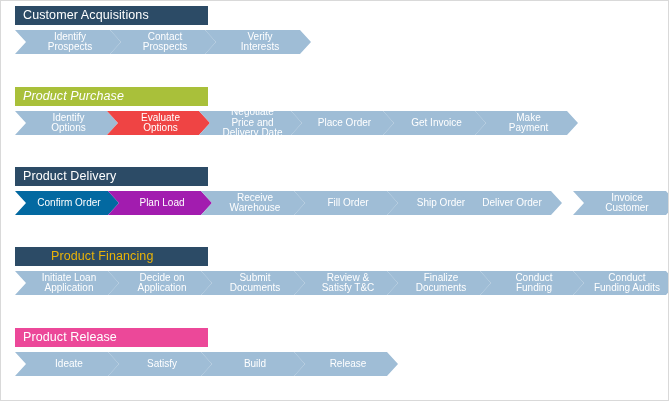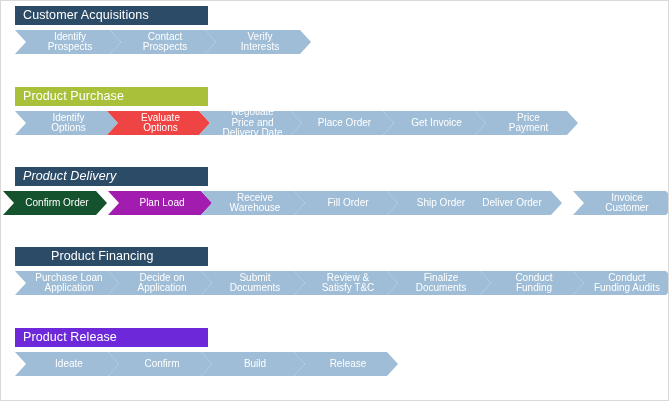--- a/index.html
+++ b/index.html
@@ -89,21 +89,21 @@
           <span>Contact
 Prospects</span>
         </div>
         <div class="chevron" style="left: 204px; width: 106px; background: rgb(159, 189, 214); color: rgb(255, 255, 255);">
           <span>Verify
 Interests</span>
         </div>
       </div>
     </div>
     <div class="section" style="top: 86px;">
-      <div class="section-header" style="background: rgb(169, 192, 58); color: rgb(255, 255, 255);">Product Purchase</div>
+      <div class="section-header" style="background: rgb(169, 192, 58); color: rgb(255, 255, 255); font-style: italic;">Product Purchase</div>
       <div class="chevron-row">
         <div class="chevron" style="left: 14px; width: 103px; background: rgb(159, 189, 214); color: rgb(255, 255, 255);">
           <span>Identify
 Options</span>
         </div>
         <div class="chevron" style="left: 106px; width: 103px; background: #ef4444; color: rgb(255, 255, 255);">
           <span>Evaluate
 Options</span>
         </div>
         <div class="chevron" style="left: 198px; width: 103px; background: rgb(159, 189, 214); color: rgb(255, 255, 255);">
@@ -111,29 +111,29 @@
 Price and
 Delivery Date</span>
         </div>
         <div class="chevron" style="left: 290px; width: 103px; background: rgb(159, 189, 214); color: rgb(255, 255, 255);">
           <span>Place Order</span>
         </div>
         <div class="chevron" style="left: 382px; width: 103px; background: rgb(159, 189, 214); color: rgb(255, 255, 255);">
           <span>Get Invoice</span>
         </div>
         <div class="chevron" style="left: 474px; width: 103px; background: rgb(159, 189, 214); color: rgb(255, 255, 255);">
-          <span>Price
+          <span>Make
 Payment</span>
         </div>
       </div>
     </div>
     <div class="section" style="top: 166px;">
-      <div class="section-header" style="background: rgb(44, 75, 102); color: rgb(255, 255, 255); font-style: italic;">Product Delivery</div>
-      <div class="chevron-row">
-        <div class="chevron" style="left: 2px; width: 104px; background: #14532d; color: rgb(255, 255, 255); text-align: center;">
+      <div class="section-header" style="background: rgb(44, 75, 102); color: rgb(255, 255, 255);">Product Delivery</div>
+      <div class="chevron-row">
+        <div class="chevron" style="left: 14px; width: 104px; background: #0369a1; color: rgb(255, 255, 255); text-align: center;">
           <span>Confirm Order</span>
         </div>
         <div class="chevron" style="left: 107px; width: 104px; background: #a21caf; color: rgb(255, 255, 255);">
           <span>Plan Load</span>
         </div>
         <div class="chevron" style="left: 200px; width: 104px; background: rgb(159, 189, 214); color: rgb(255, 255, 255);">
           <span>Receive
 Warehouse</span>
         </div>
         <div class="chevron" style="left: 293px; width: 104px; background: rgb(159, 189, 214); color: rgb(255, 255, 255);">
@@ -145,24 +145,24 @@
         <div class="chevron" style="left: 457px; width: 104px; background: rgb(159, 189, 214); color: rgb(255, 255, 255);">
           <span>Deliver Order</span>
         </div>
         <div class="chevron" style="left: 572px; width: 104px; background: rgb(159, 189, 214); color: rgb(255, 255, 255);">
           <span>Invoice
 Customer</span>
         </div>
       </div>
     </div>
     <div class="section" style="top: 246px;">
-      <div class="section-header" style="background: rgb(44, 75, 102); color: #ffffff; padding-left: 36px;">Product Financing</div>
+      <div class="section-header" style="background: rgb(44, 75, 102); color: #eab308; padding-left: 36px;">Product Financing</div>
       <div class="chevron-row">
         <div class="chevron" style="left: 14px; width: 104px; background: rgb(159, 189, 214); color: rgb(255, 255, 255);">
-          <span>Purchase Loan
+          <span>Initiate Loan
 Application</span>
         </div>
         <div class="chevron" style="left: 107px; width: 104px; background: rgb(159, 189, 214); color: rgb(255, 255, 255);">
           <span>Decide on
 Application</span>
         </div>
         <div class="chevron" style="left: 200px; width: 104px; background: rgb(159, 189, 214); color: rgb(255, 255, 255);">
           <span>Submit
 Documents</span>
         </div>
@@ -178,27 +178,27 @@
           <span>Conduct
 Funding</span>
         </div>
         <div class="chevron" style="left: 572px; width: 104px; background: rgb(159, 189, 214); color: rgb(255, 255, 255);">
           <span>Conduct
 Funding Audits</span>
         </div>
       </div>
     </div>
     <div class="section" style="top: 327px;">
-      <div class="section-header" style="background: #6d28d9; color: rgb(255, 255, 255);">Product Release</div>
+      <div class="section-header" style="background: #ec4899; color: rgb(255, 255, 255);">Product Release</div>
       <div class="chevron-row">
         <div class="chevron" style="left: 14px; width: 104px; background: rgb(159, 189, 214); color: rgb(255, 255, 255);">
           <span>Ideate</span>
         </div>
         <div class="chevron" style="left: 107px; width: 104px; background: rgb(159, 189, 214); color: rgb(255, 255, 255);">
-          <span>Confirm</span>
+          <span>Satisfy</span>
         </div>
         <div class="chevron" style="left: 200px; width: 104px; background: rgb(159, 189, 214); color: rgb(255, 255, 255);">
           <span>Build</span>
         </div>
         <div class="chevron" style="left: 293px; width: 104px; background: rgb(159, 189, 214); color: rgb(255, 255, 255);">
           <span>Release</span>
         </div>
       </div>
     </div>
   </div>

